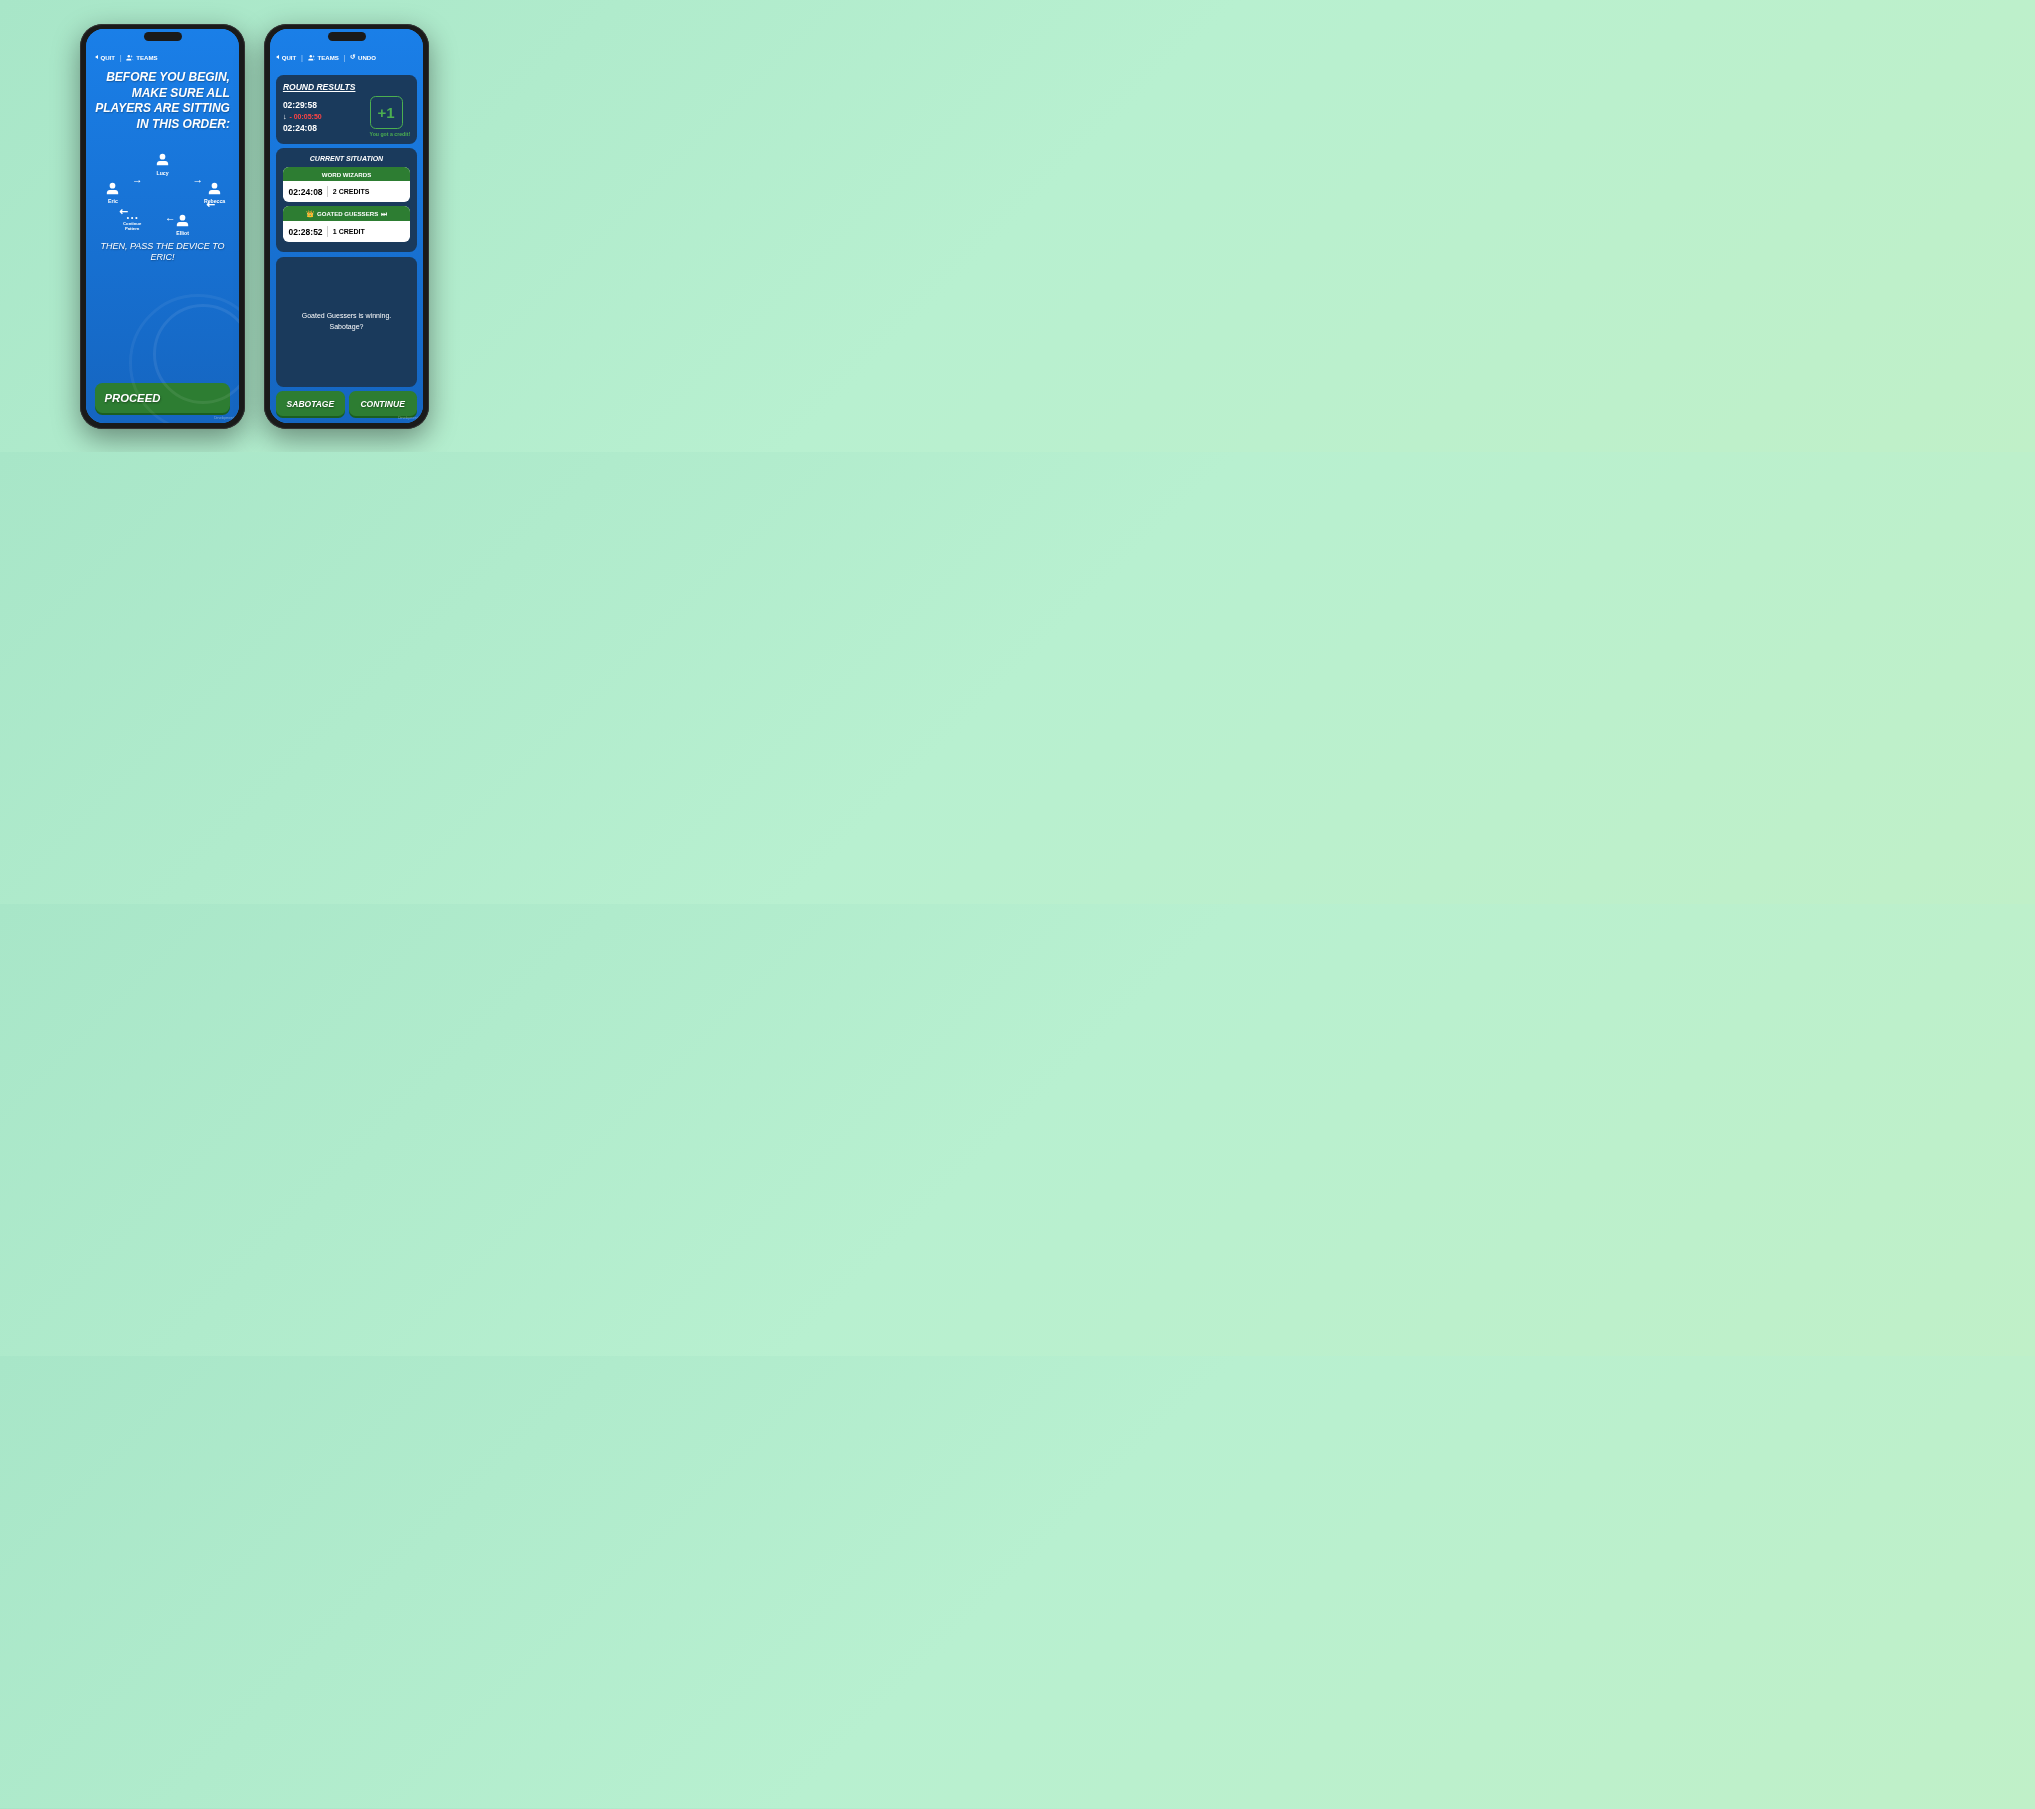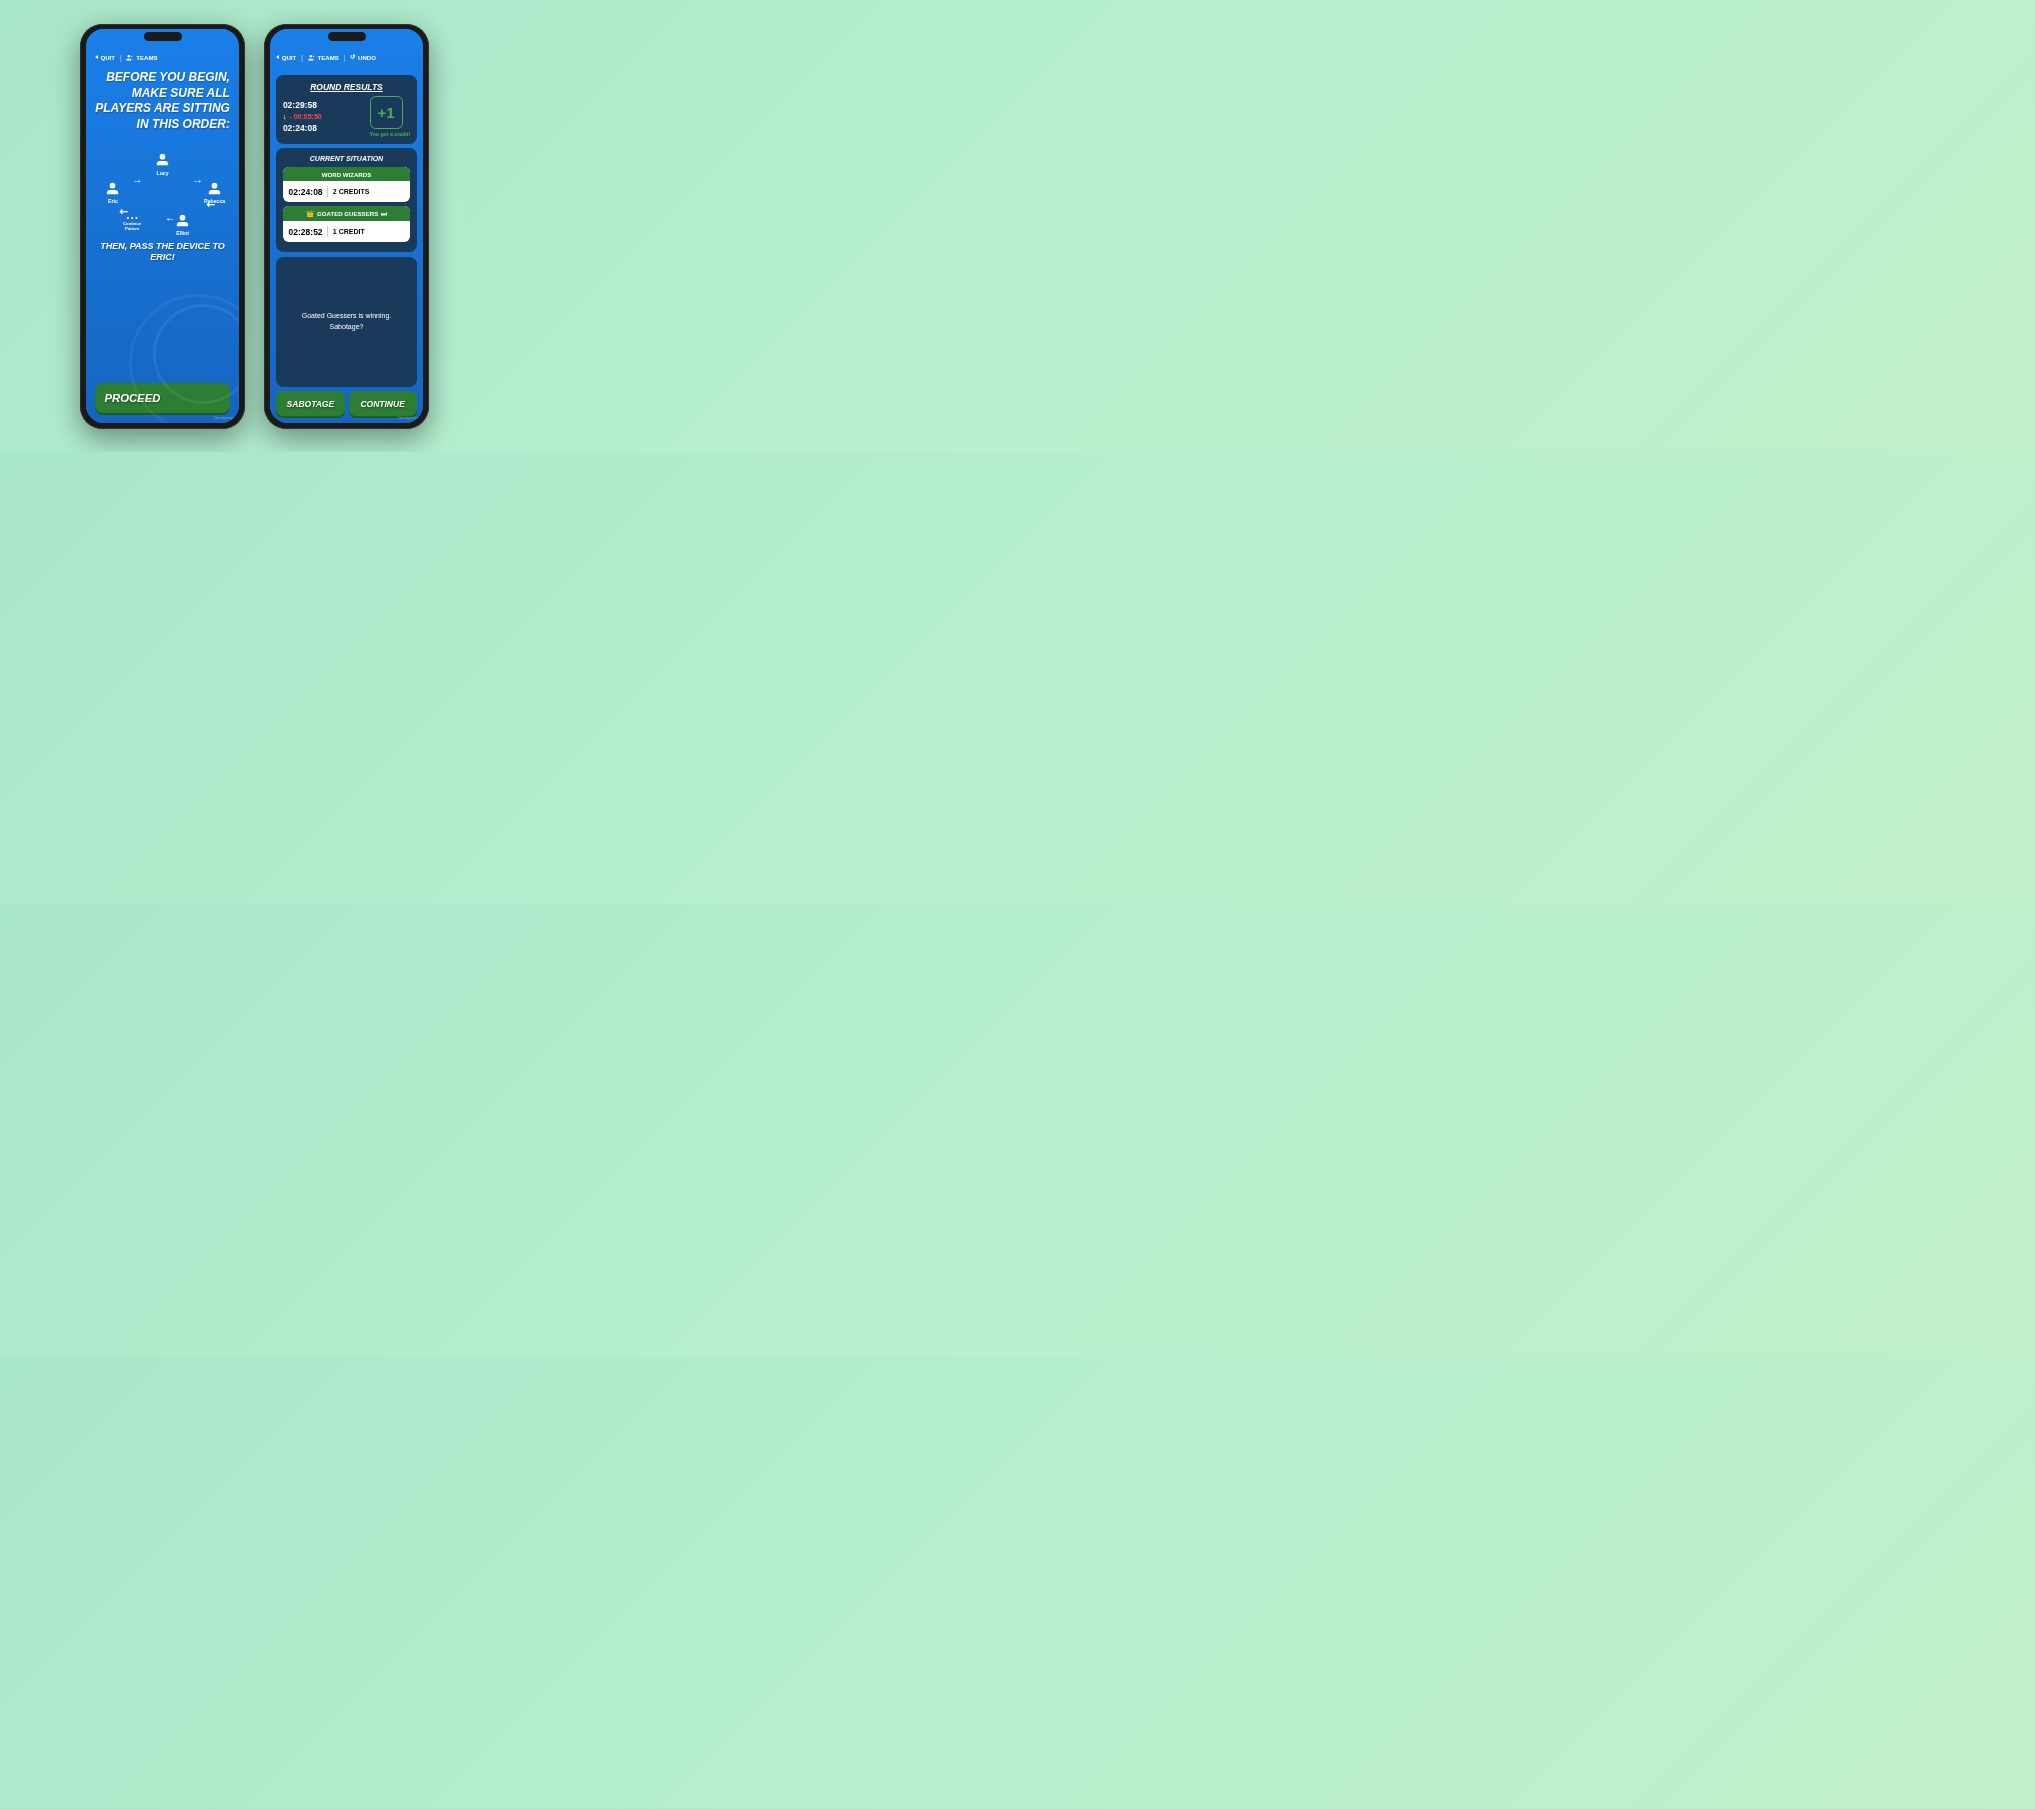--- a/index.html
+++ b/index.html
@@ -167,21 +167,21 @@
     .dots {
       color: white;
       font-size: 6.6px;
       font-weight: bold;
     }
 
     
     .pass-text {
       color: white;
       font-size: 9px;
-      font-weight: 700;
+      font-weight: 400;
       text-align: center;
       text-transform: uppercase;
       line-height: 1.3;
       margin-bottom: 9.4px;
       font-style: italic;
       text-shadow: 0.5px 0.5px 1.4px rgba(0,0,0,0.3);
     }
 
     
     .proceed-btn {
@@ -229,21 +229,21 @@
       background: #1a3a5c;
       border-radius: 7.5px;
       padding: 6.6px;
       flex-shrink: 0;
     }
 
     .results-title {
       color: white;
       font-size: 8.5px;
       font-weight: 900;
-      text-align: center;
+      text-align: left;
       text-transform: uppercase;
       font-style: italic;
       text-decoration: underline;
       margin-bottom: 4.7px;
     }
 
     .results-body {
       display: flex;
       align-items: center;
       justify-content: space-between;

